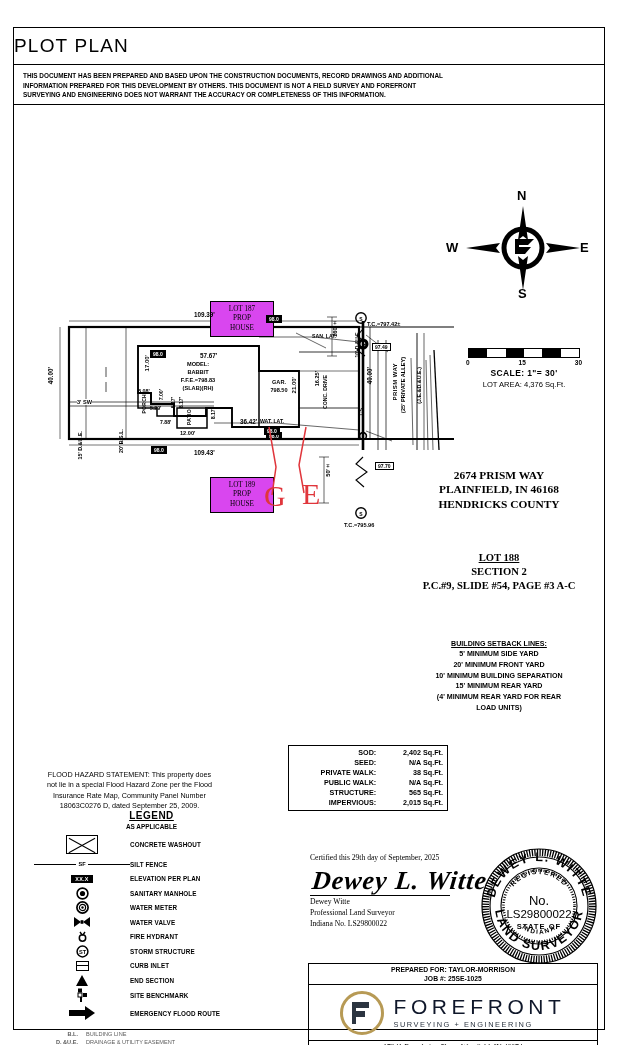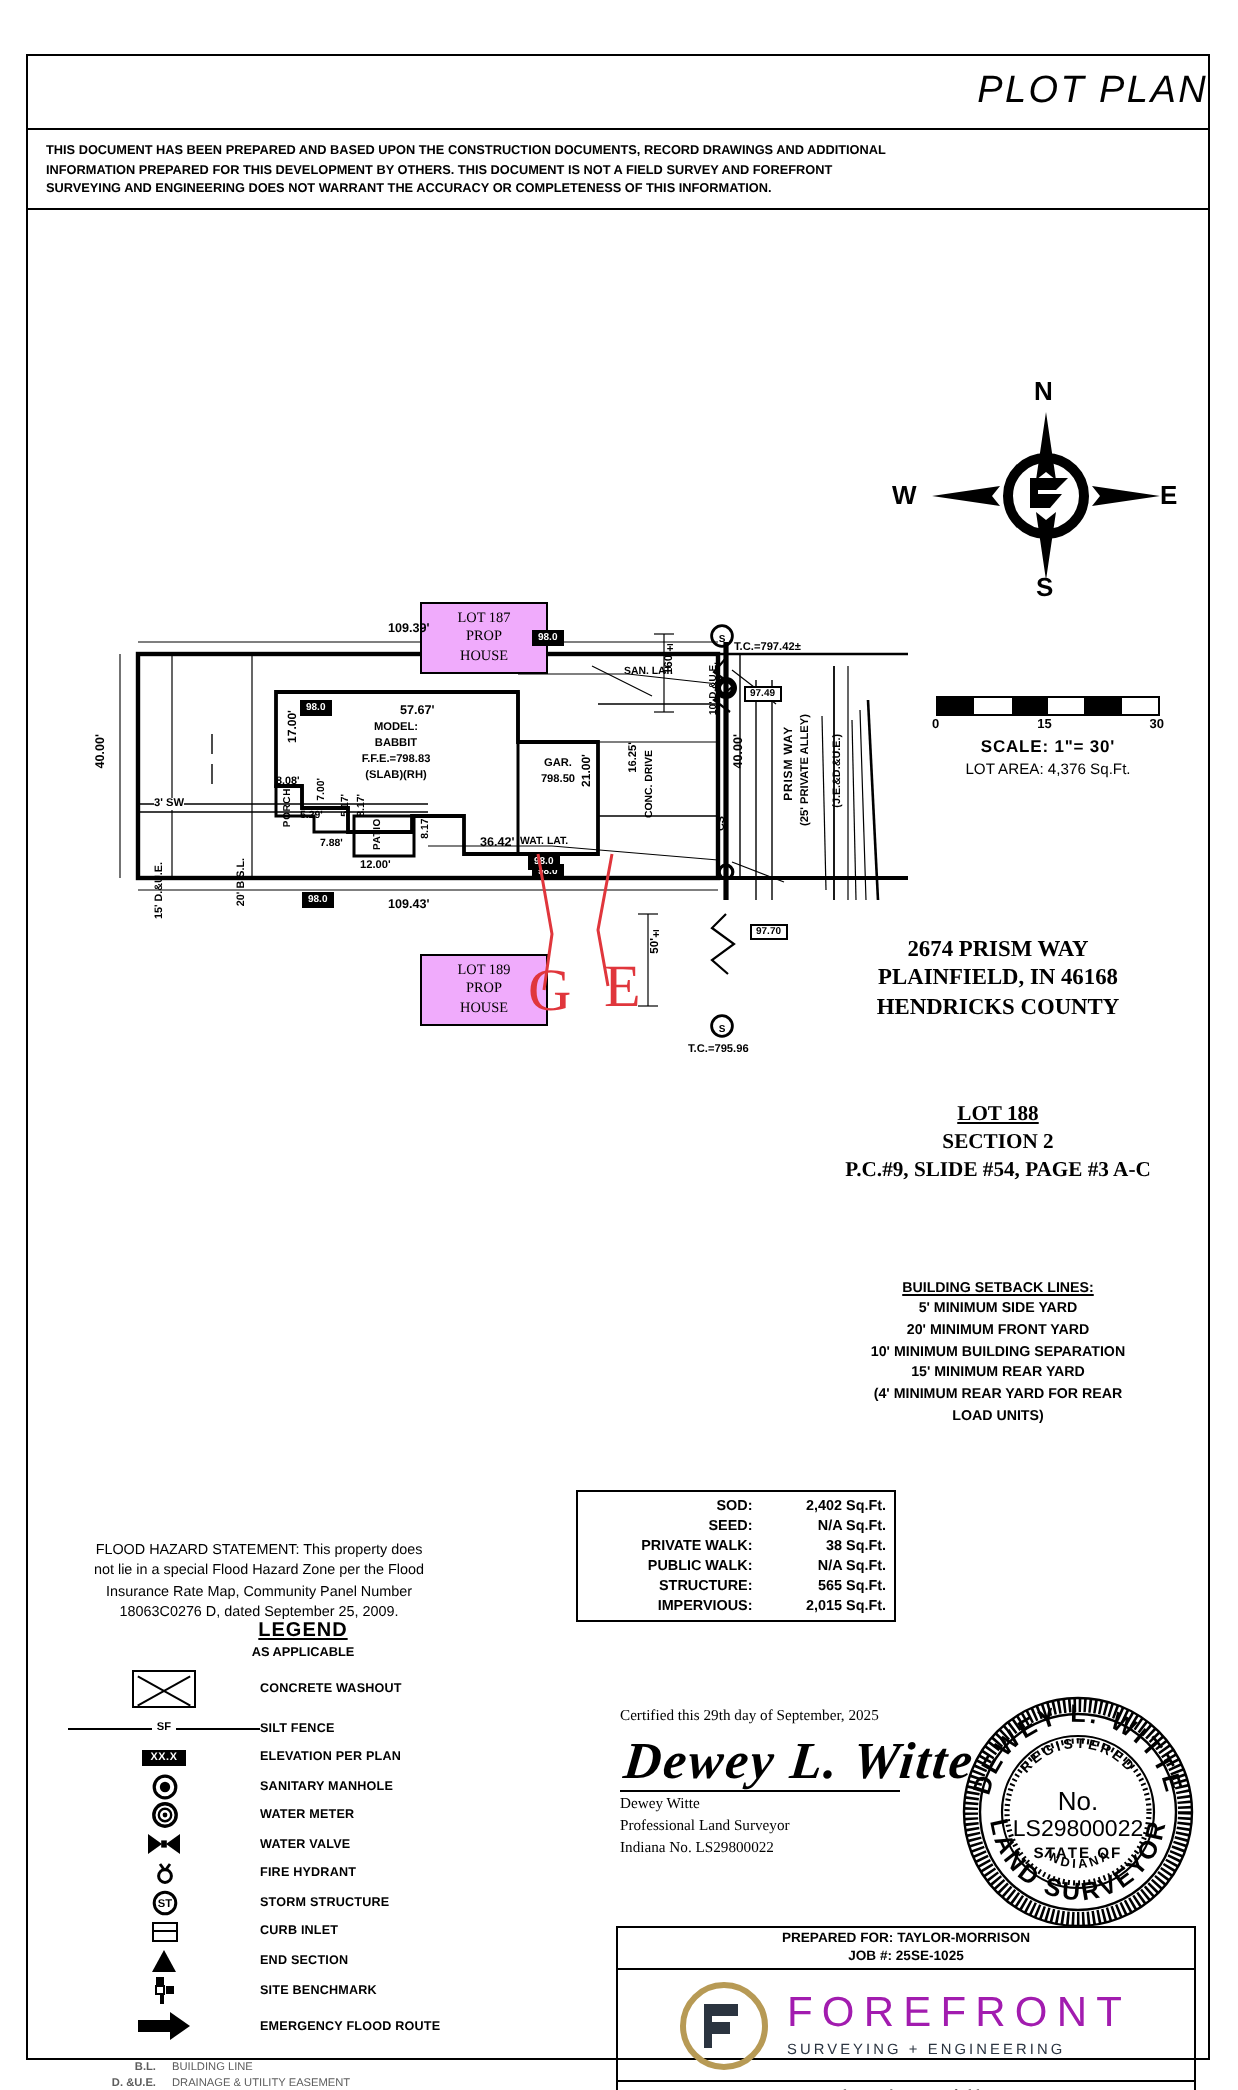--- a/index.html
+++ b/index.html
@@ -1,18 +1,18 @@
 <!DOCTYPE html>
 <html><head>
 <meta charset="utf-8">
 <style>
   html,body{margin:0;padding:0;background:#fff;}
   body{width:619px;height:1045px;font-family:"Liberation Sans",sans-serif;color:#000;position:relative;overflow:hidden;}
   .sheet{position:absolute;left:13px;top:27px;width:592px;height:1003px;border:1.5px solid #000;box-sizing:border-box;}
-  .title-bar{height:36px;border-bottom:1.5px solid #000;display:flex;align-items:center;justify-content:flex-end;font-style:italic;}
+  .title-bar{height:36px;border-bottom:1.5px solid #000;display:flex;align-items:center;justify-content:flex-start;}
   .title-bar .t{font-size:19px;letter-spacing:1.2px;font-family:"Liberation Sans",sans-serif;}
   .disclaimer{padding:6px 9px 4px 9px;font-size:6.4px;font-weight:bold;line-height:1.5;border-bottom:1.5px solid #000;}
   .disclaimer div{white-space:nowrap;}
   .body{position:relative;height:915px;}
 
   
   .compass{position:absolute;left:444px;top:93px;width:130px;height:100px;}
   .cm-letter{position:absolute;font-size:13px;font-weight:bold;font-family:"Liberation Sans",sans-serif;}
   .scalebox{position:absolute;left:444px;top:243px;width:132px;text-align:center;font-size:7px;font-weight:bold;}
   .sb-bar{display:flex;width:110px;margin:0 auto;height:8px;border:1px solid #000;}
@@ -83,27 +83,27 @@
   .seal{position:absolute;left:466px;top:742px;width:118px;height:118px;}
 
   
   .tblock{position:absolute;left:294px;top:858px;width:290px;border:1px solid #000;box-sizing:border-box;}
   .tb-row{border-bottom:1px solid #000;text-align:center;font-size:6.8px;font-weight:bold;padding:2px 0;}
   .tb-logo{display:flex;align-items:center;justify-content:center;padding:6px 0 5px;border-bottom:1px solid #000;}
   .logo-mark{width:38px;height:38px;border-radius:50%;border:3.4px solid #b79a55;position:relative;margin-right:9px;}
   .logo-f{position:absolute;left:9px;top:8px;width:19px;height:22px;}
   .logo-f i{position:absolute;background:#2b3440;}
   .logo-wrap{text-align:left;}
-  .logo-word{font-size:21px;letter-spacing:4.6px;color:#a21caf;line-height:1;}
+  .logo-word{font-size:21px;letter-spacing:4.6px;color:#0f172a;line-height:1;}
   .logo-sub{font-size:7.4px;letter-spacing:1.55px;color:#2b3440;margin-top:3px;}
   .tb-addr{text-align:center;font-family:"Liberation Serif",serif;font-size:7.6px;padding:2px 0 1px;border-bottom:1px solid #000;line-height:1.35;}
 
   
   .draw{position:absolute;left:0;top:0;width:592px;height:915px;}
-  .lotbox{position:absolute;border:1.2px solid #000;background:#f0abfc;text-align:center;
+  .lotbox{position:absolute;border:1.2px solid #000;background:#d946ef;text-align:center;
           font-family:"Liberation Serif",serif;font-size:7.2px;line-height:1.3;padding:3px 5px;}
   .redmark{position:absolute;color:#e0363c;font-family:"Liberation Serif",serif;font-size:30px;}
 </style>
 </head>
 <body>
 
 <div class="sheet">
 
   <div class="title-bar">
     <div class="t">PLOT PLAN</div>

